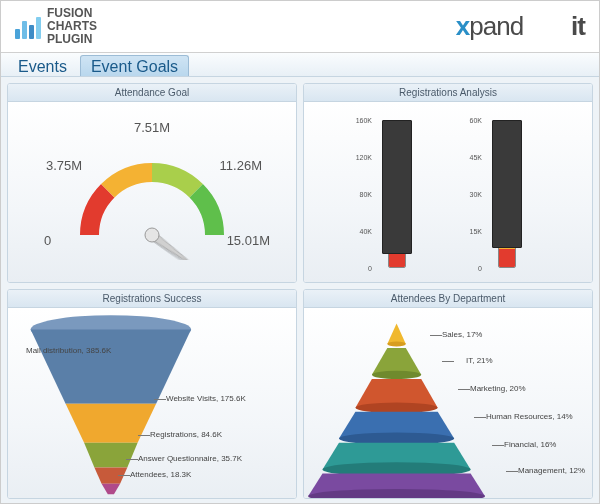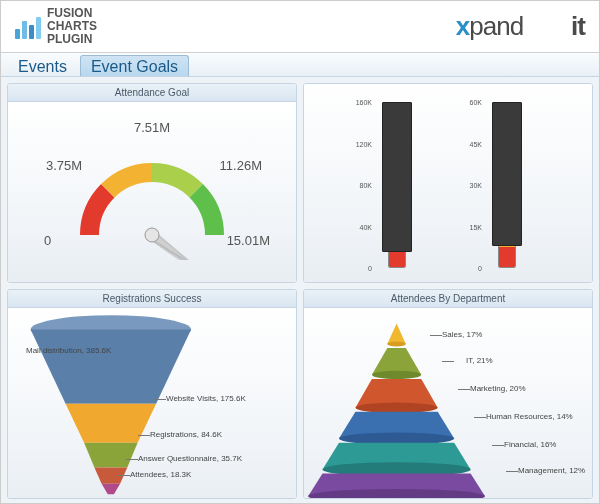--- a/index.html
+++ b/index.html
@@ -165,20 +165,21 @@
       </div>
       <div class="gauge-lbl" style="left:36px; bottom:34px;">0</div>
       <div class="gauge-lbl" style="left:38px; top:56px;">3.75M</div>
       <div class="gauge-lbl" style="left:50%; top:18px; transform:translateX(-50%);">7.51M</div>
       <div class="gauge-lbl" style="right:34px; top:56px;">11.26M</div>
       <div class="gauge-lbl" style="right:26px; bottom:34px;">15.01M</div>
     </div>
   </div>
 
   <div class="panel">
+    <div class="panel-head">Registrations Analysis</div>
     <div class="panel-body">
 
       <div class="lingauge" style="left:70px;">
         <div class="ticks">
           <span style="top:0%">160K</span>
           <span style="top:25%">120K</span>
           <span style="top:50%">80K</span>
           <span style="top:75%">40K</span>
           <span style="top:100%">0</span>
         </div>

